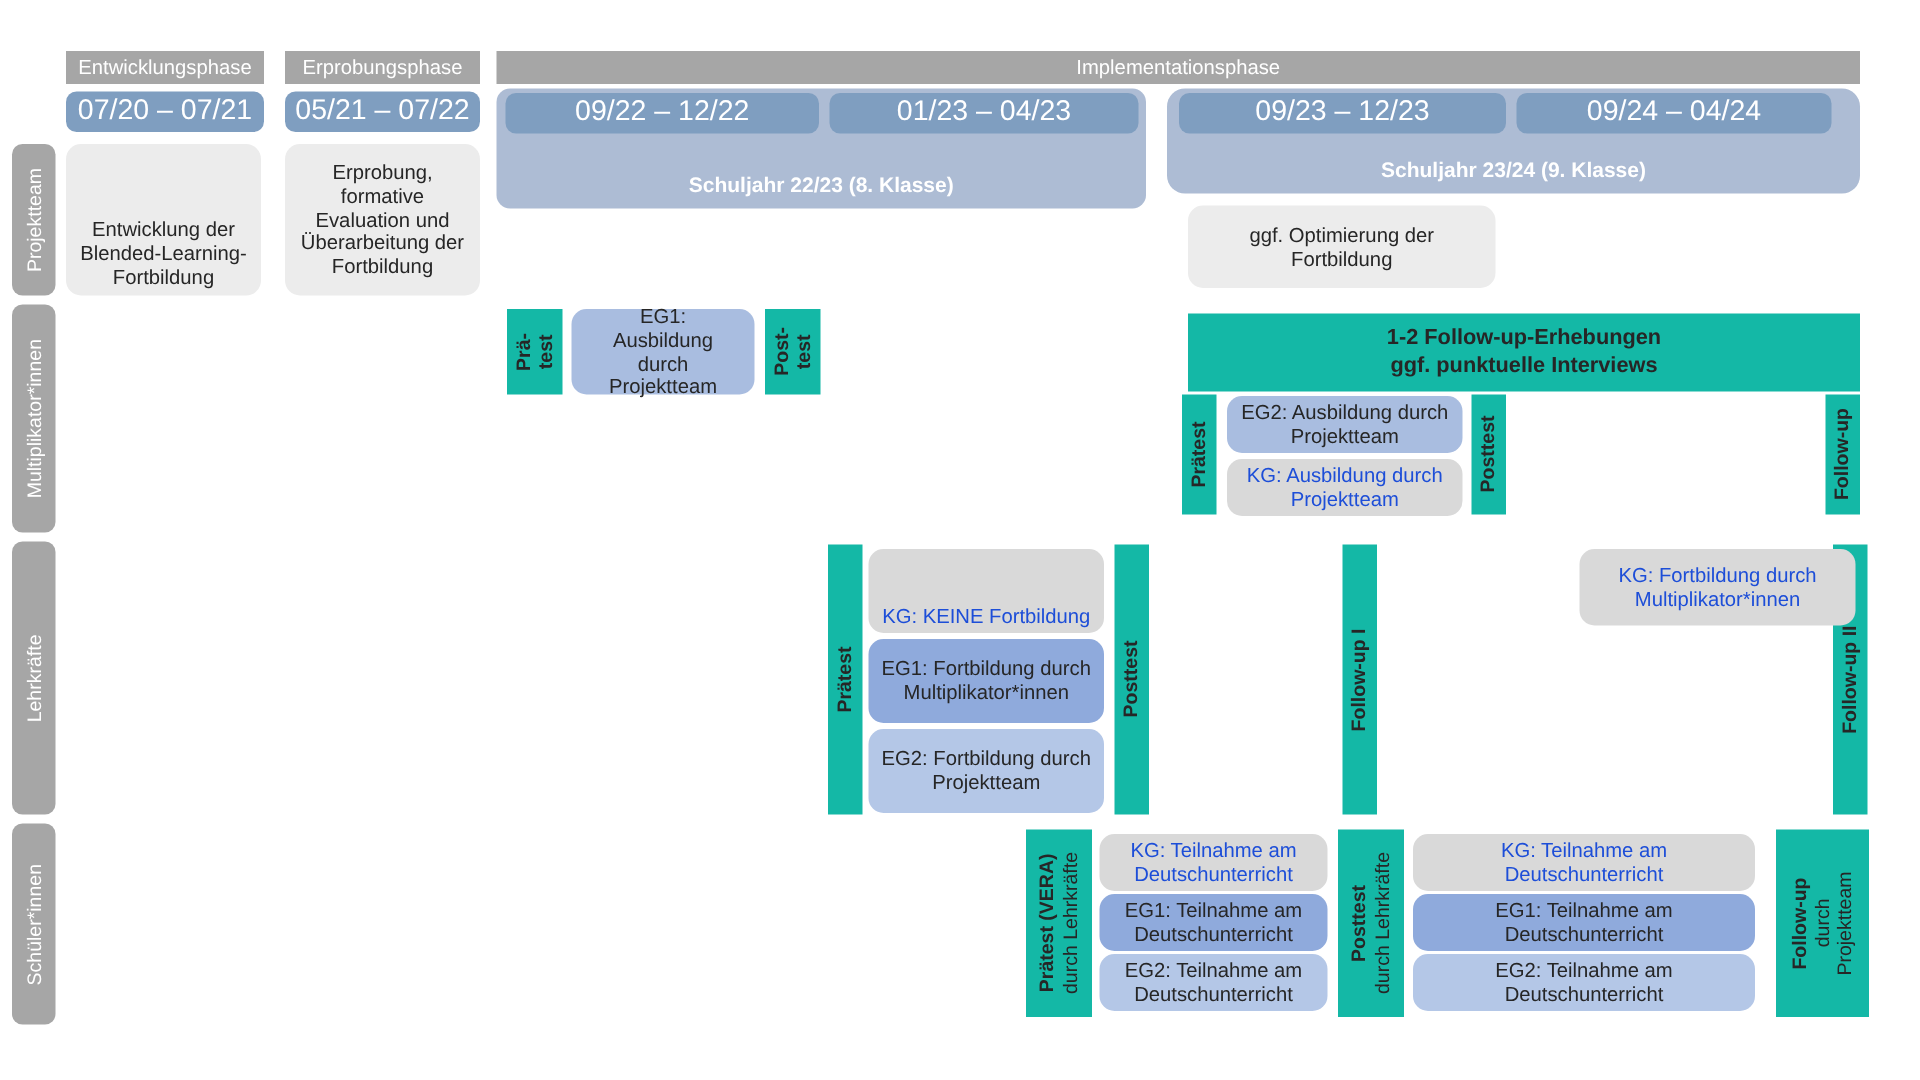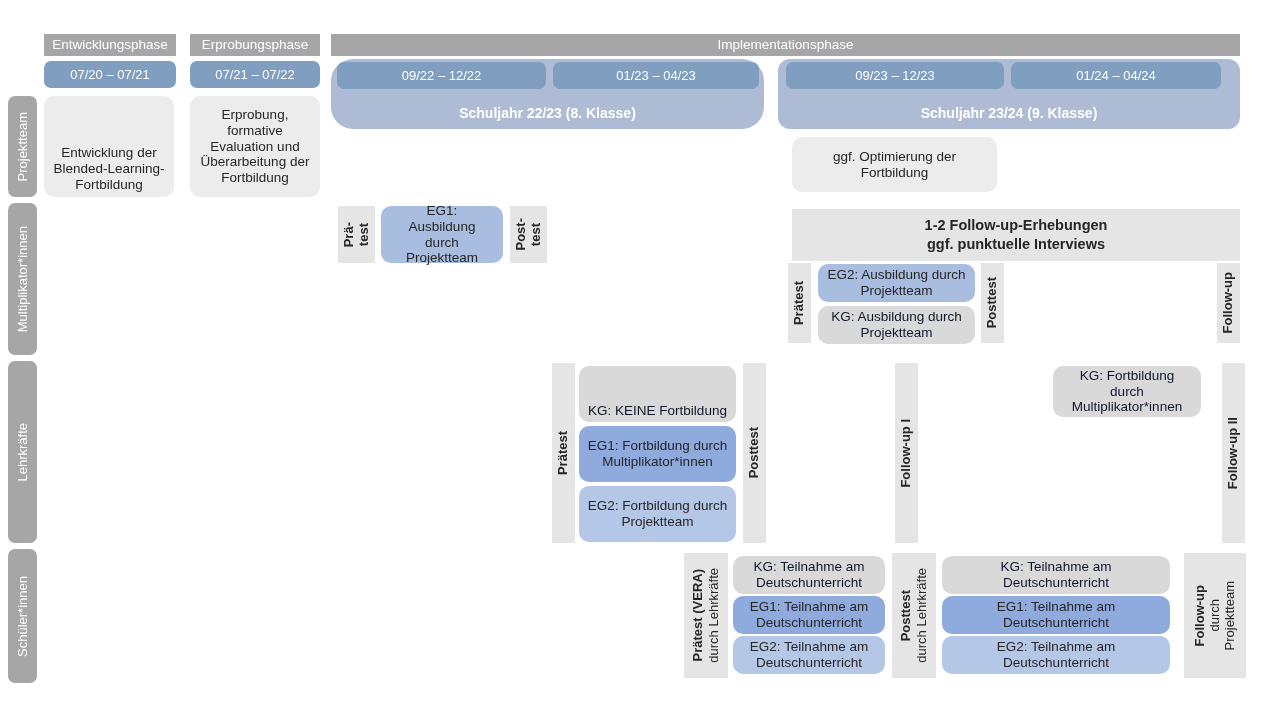--- a/index.html
+++ b/index.html
@@ -35,21 +35,21 @@
     background: #a6a6a6;
     color: #ffffff;
     font-size: 13.5px;
     border-radius: 0;
   }
 
   
   .period {
     background: #7f9ec0;
     color: #ffffff;
-    font-size: 13px;
+    font-size: 19px;
     border-radius: 7px;
   }
 
   
   .schoolyear {
     background: #adbcd4;
     color: #ffffff;
     font-weight: bold;
     font-size: 14px;
     border-radius: 9px;
@@ -79,21 +79,21 @@
 
   
   .card-grey {
     background: #ececec;
     color: #262626;
     border-radius: 10px;
     font-size: 13.5px;
   }
   .card-grey2 {
     background: #d9d9d9;
-    color: #0f172a;
+    color: #1d4ed8;
     border-radius: 10px;
     font-size: 13.5px;
   }
   .card-blue-light {
     background: #b4c7e7;
     color: #262626;
     border-radius: 10px;
     font-size: 13.5px;
     justify-content: flex-end;
   }
@@ -105,21 +105,21 @@
   }
   .card-blue-dark {
     background: #8faadc;
     color: #262626;
     border-radius: 10px;
     font-size: 13.5px;
   }
 
   
   .green {
-    background: #e5e5e5;
+    background: #14b8a6;
     color: #262626;
     border-radius: 0;
     font-size: 13px;
   }
   .green.horiz {
     font-weight: bold;
     font-size: 14.5px;
     line-height: 1.3;
   }
   .vtext {
@@ -159,41 +159,41 @@
     <span>Erprobungsphase</span>
   </div>
   <div class="abs box phase-hdr" style="left:331px; top:34px; width:909px; height:22px;">
     <span>Implementationsphase</span>
   </div>
 
   <div class="abs box period" style="left:44px; top:61px; width:132px; height:27px;">
     <span>07/20 – 07/21</span>
   </div>
   <div class="abs box period" style="left:190px; top:61px; width:130px; height:27px;">
-    <span>07/21 – 07/22</span>
-  </div>
-
-  <div class="abs schoolyear" style="left:331px; top:59px; width:433px; height:70px;border-radius:22px;">
+    <span>05/21 – 07/22</span>
+  </div>
+
+  <div class="abs schoolyear" style="left:331px; top:59px; width:433px; height:80px;">
     <div class="schoolyear-label">Schuljahr 22/23 (8. Klasse)</div>
   </div>
   <div class="abs box period" style="left:337px; top:62px; width:209px; height:27px;">
     <span>09/22 – 12/22</span>
   </div>
   <div class="abs box period" style="left:553px; top:62px; width:206px; height:27px;">
     <span>01/23 – 04/23</span>
   </div>
 
   <div class="abs schoolyear" style="left:778px; top:59px; width:462px; height:70px;border-radius:12px;">
     <div class="schoolyear-label">Schuljahr 23/24 (9. Klasse)</div>
   </div>
   <div class="abs box period" style="left:786px; top:62px; width:218px; height:27px;">
     <span>09/23 – 12/23</span>
   </div>
   <div class="abs box period" style="left:1011px; top:62px; width:210px; height:27px;">
-    <span>01/24 – 04/24</span>
+    <span>09/24 – 04/24</span>
   </div>
 
   <div class="abs rowlabel" style="left:8px; top:96px; width:29px; height:101px;">
     <span>Projektteam</span>
   </div>
   <div class="abs rowlabel" style="left:8px; top:203px; width:29px; height:152px;">
     <span>Multiplikator*innen</span>
   </div>
   <div class="abs rowlabel" style="left:8px; top:361px; width:29px; height:182px;">
     <span>Lehrkräfte</span>
@@ -281,21 +281,21 @@
 
   <div class="abs box card-grey2" style="left:579px; top:366px; width:157px; height:56px; padding:3px 8px;align-items:flex-end;">
     <span>KG:  KEINE Fortbildung</span>
   </div>
   <div class="abs box card-blue-dark" style="left:579px; top:426px; width:157px; height:56px; padding:3px 8px;">
     <span>EG1: Fortbildung durch Multiplikator*innen</span>
   </div>
   <div class="abs box card-blue-light" style="left:579px; top:486px; width:157px; height:56px; padding:3px 8px;">
     <span>EG2: Fortbildung durch Projektteam</span>
   </div>
-  <div class="abs box card-grey2" style="left:1053px; top:366px; width:148px; height:51px; padding:3px 8px;">
+  <div class="abs box card-grey2" style="left:1053px; top:366px; width:184px; height:51px; padding:3px 8px;">
     <span>KG: Fortbildung durch Multiplikator*innen</span>
   </div>
 
   <div class="abs green" style="left:684px; top:553px; width:44px; height:125px;">
     <div class="vstack">
       <span class="vtext bold">Prätest (VERA)</span>
       <span class="vtext">durch Lehrkräfte</span>
     </div>
   </div>
   <div class="abs box card-grey2" style="left:733px; top:556px; width:152px; height:38px; padding:2px 6px;">

